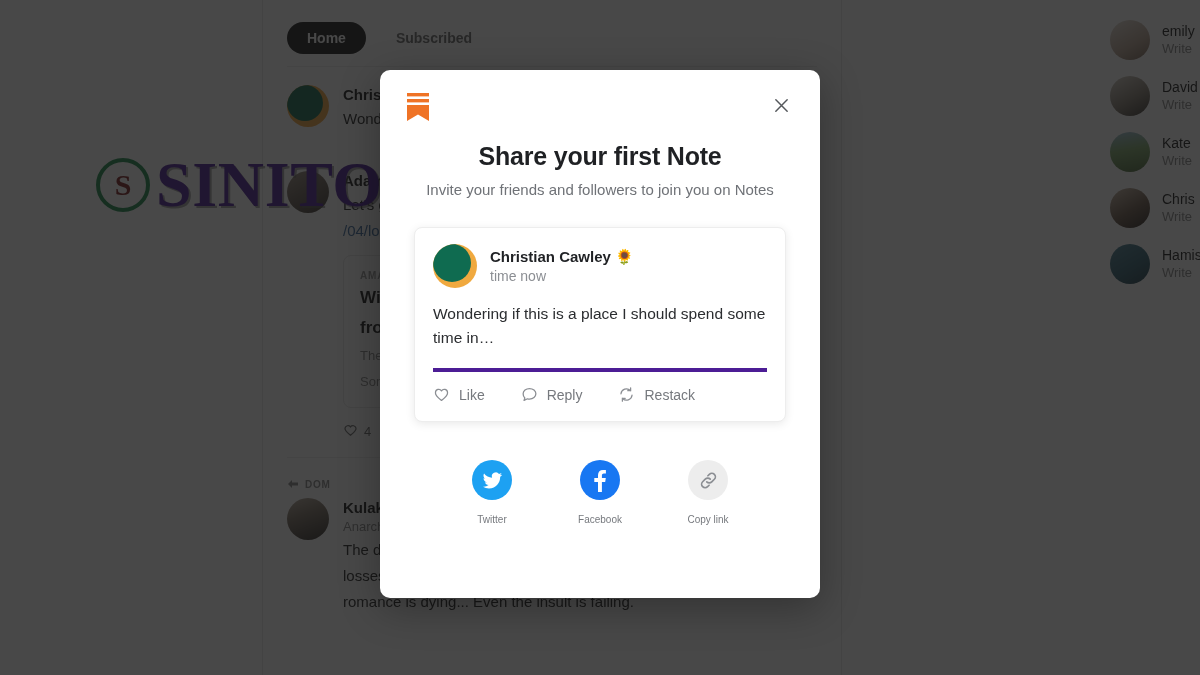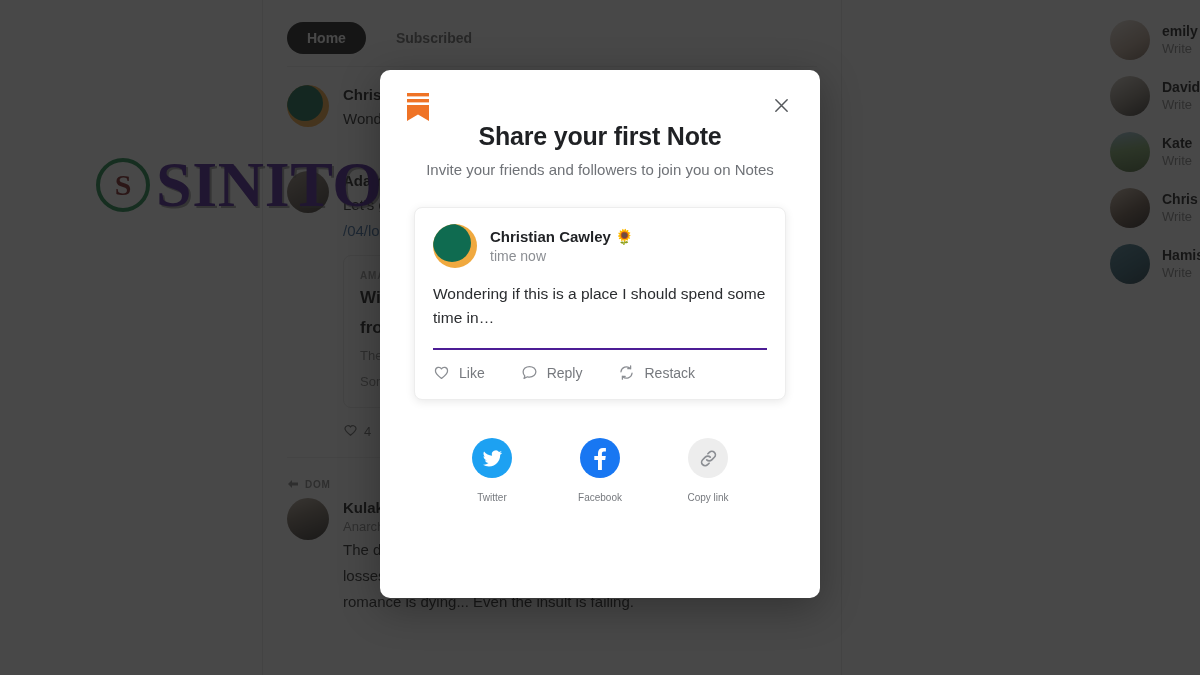--- a/index.html
+++ b/index.html
@@ -174,21 +174,21 @@
     border-radius: 50%;
     flex: 0 0 40px;
   }
   .rec-a1 { background: linear-gradient(150deg,#e8e0d8,#b9a493 60%,#7d6a5a); }
   .rec-a2 { background: linear-gradient(150deg,#d9d2c8,#8a8175 55%,#3a3530); }
   .rec-a3 { background: linear-gradient(170deg,#9fc2d8 0%,#7fa86a 45%,#4e6b3c 100%); }
   .rec-a4 { background: linear-gradient(150deg,#cbb9a6,#6d5a4b 55%,#2b2420); }
   .rec-a5 { background: linear-gradient(150deg,#4a7f92,#2f5f70 55%,#203d49); }
   .rec-name {
     font-size: 14px;
-    font-weight: 700;
+    font-weight: 400;
     color: #1a1a1a;
     white-space: nowrap;
     line-height: 18px;
   }
   .rec-sub {
     font-size: 13px;
     color: #8a8a8a;
     white-space: nowrap;
     line-height: 18px;
   }
@@ -262,20 +262,21 @@
     background: transparent;
     border: none;
   }
   .close-btn svg { width: 17px; height: 17px; }
 
   .modal-title {
     text-align: center;
     font-size: 25px;
     font-weight: 700;
     color: #1f2124;
+    margin-top: 20px;
     letter-spacing: -0.2px;
   }
   .modal-sub {
     text-align: center;
     font-size: 15px;
     color: #6f7277;
     margin-top: 10px;
   }
 
   .preview-card {
@@ -318,21 +319,21 @@
     font-size: 15.5px;
     color: #2b2d30;
     line-height: 24px;
     margin-top: 14px;
     padding-bottom: 18px;
   }
   .pc-actions {
     display: flex;
     align-items: center;
     gap: 36px;
-    border-top: 2px solid #4c1d95;
+    border-top: 4px solid #4c1d95;
     padding: 14px 0 12px 0;
   }
   .pc-action {
     display: flex;
     align-items: center;
     gap: 9px;
     color: #76797e;
     font-size: 14px;
     cursor: pointer;
   }

